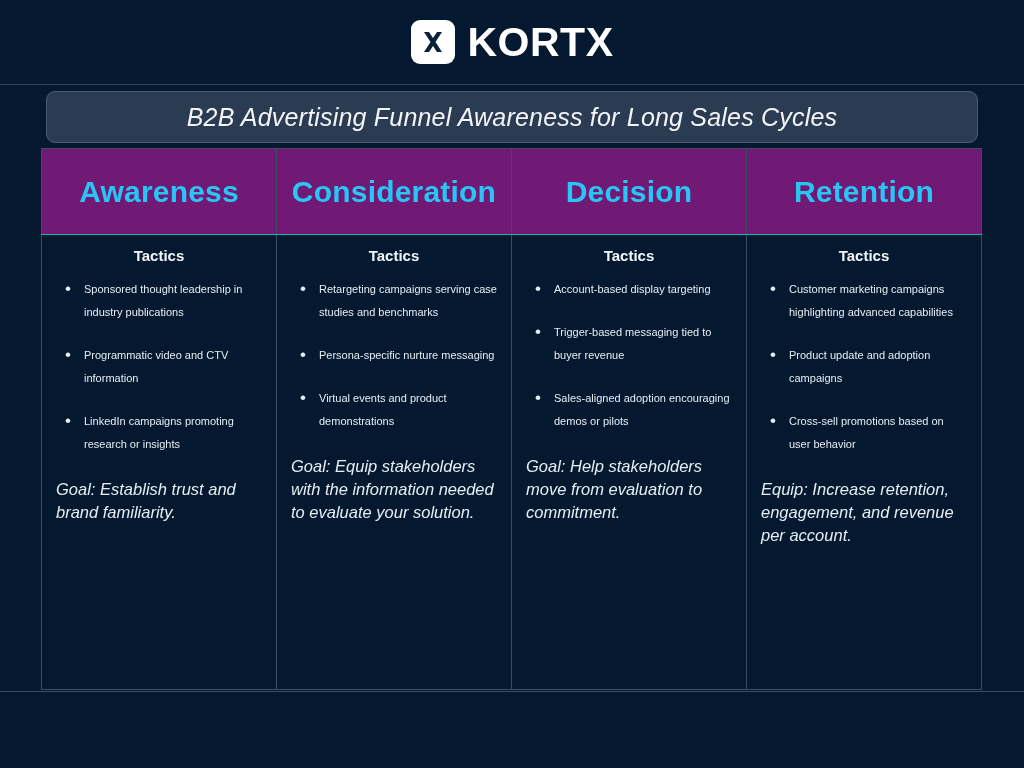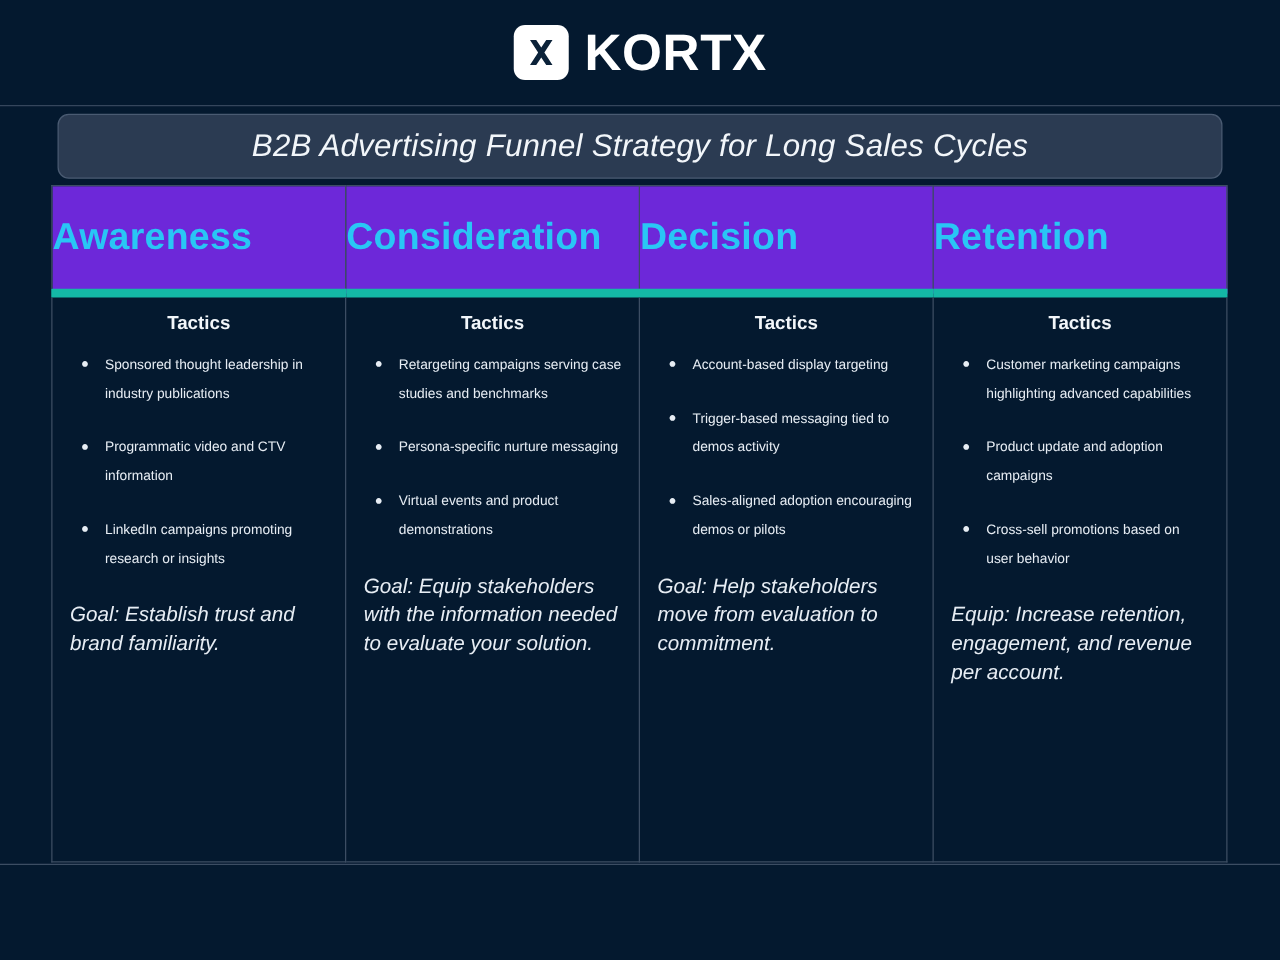--- a/index.html
+++ b/index.html
@@ -87,25 +87,25 @@
   .funnel-table col { width: 25%; }
 
   .funnel-table th,
   .funnel-table td {
     border-left: 1px solid #3c4d63;
     border-right: 1px solid #3c4d63;
     padding: 0;
   }
 
   .head-row th {
-    background: #6d28d9;
+    background: #701a75;
     height: 86px;
     border-top: 1px solid #3c4d63;
-    border-bottom: 7px solid #14b8a6;
-    text-align: left;
+    border-bottom: 1px solid #14b8a6;
+    text-align: center;
     vertical-align: middle;
   }
   .head-label {
     color: #29c6f5;
     font-size: 30px;
     font-weight: bold;
     letter-spacing: 0.2px;
   }
 
   .body-row td {
@@ -179,21 +179,21 @@
       <span class="logo-mark">
         <svg width="28" height="28" viewBox="0 0 28 28" aria-hidden="true">
           <path d="M5 4 L10 4 L14 10 L18 4 L23 4 L16.5 14 L23 24 L18 24 L14 18 L10 24 L5 24 L11.5 14 Z" fill="#0b2239"></path>
         </svg>
       </span>
       <span class="brand-name">KORTX</span>
     </div>
   </div>
 
   <div class="title-banner">
-    <span class="title-banner-text">B2B Advertising Funnel Strategy for Long Sales Cycles</span>
+    <span class="title-banner-text">B2B Advertising Funnel Awareness for Long Sales Cycles</span>
   </div>
 
   <table class="funnel-table">
     <colgroup>
         <col>
         <col>
         <col>
         <col>
       </colgroup>
     <thead>
@@ -237,21 +237,21 @@
             </ul>
             <div class="goal-text">Goal: Equip stakeholders with the information needed to evaluate your solution.</div>
           </div>
         </td>
 
         <td>
           <div class="cell-inner">
             <div class="tactics-title">Tactics</div>
             <ul class="tactics-list">
               <li>Account-based display targeting</li>
-              <li>Trigger-based messaging tied to demos activity</li>
+              <li>Trigger-based messaging tied to buyer revenue</li>
               <li>Sales-aligned adoption encouraging demos or pilots</li>
             </ul>
             <div class="goal-text">Goal: Help stakeholders move from evaluation to commitment.</div>
           </div>
         </td>
 
         <td>
           <div class="cell-inner">
             <div class="tactics-title">Tactics</div>
             <ul class="tactics-list">

